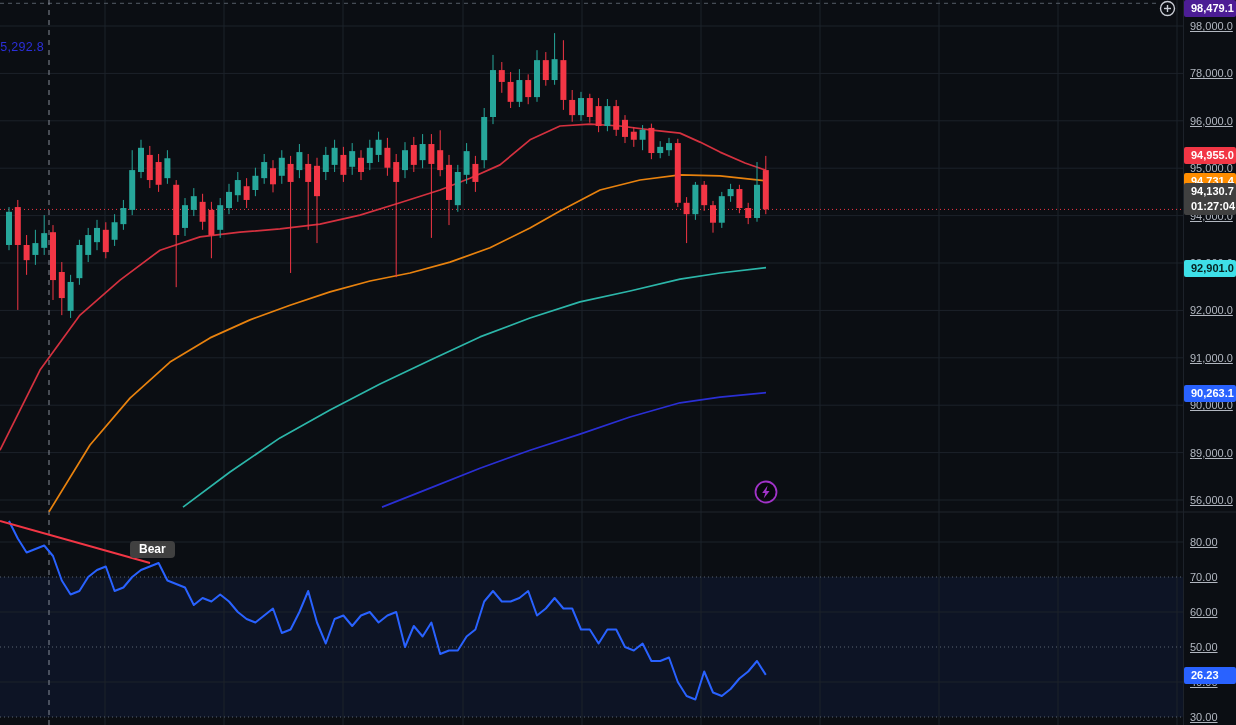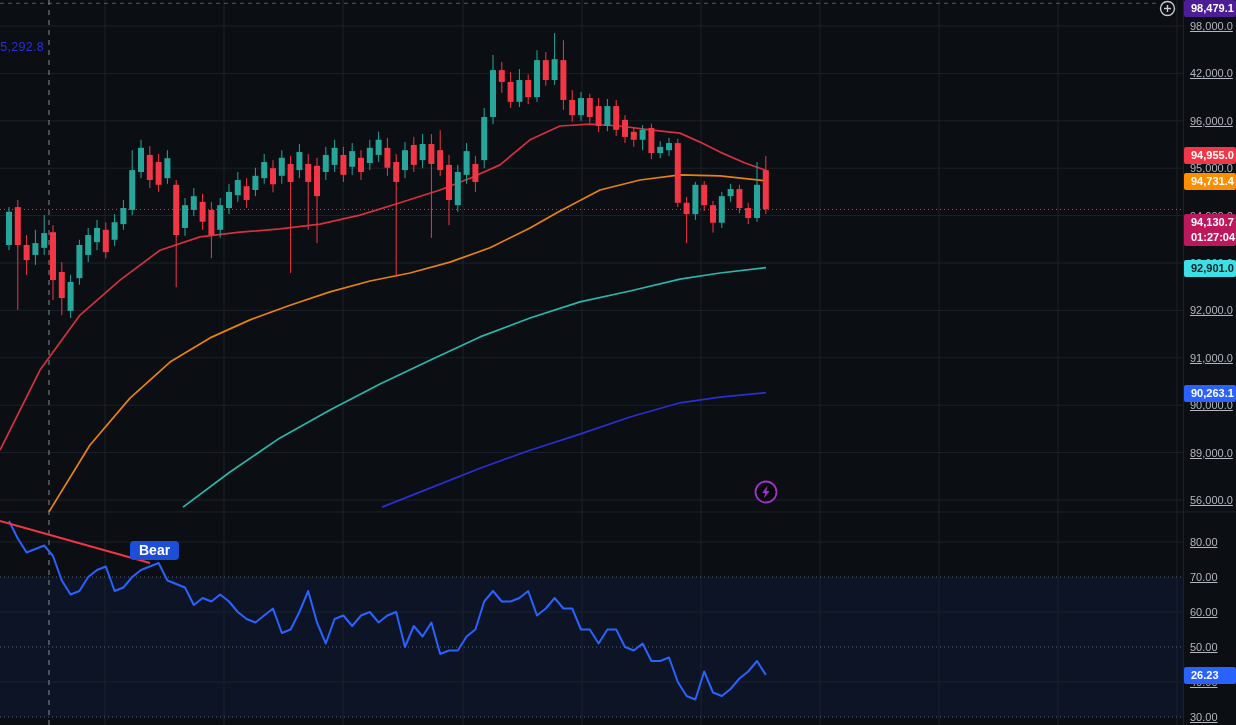--- a/index.html
+++ b/index.html
@@ -4,21 +4,21 @@
 <style>
   html,body{margin:0;padding:0;background:#06070a;}
   .chart{position:relative;width:1236px;height:725px;background:#0b0e13;overflow:hidden;
          font-family:"Liberation Sans",sans-serif;}
   .axis-sep{position:absolute;left:1183px;top:0;width:1px;height:725px;background:#1d222a;}
   .tick{position:absolute;left:1190px;height:14px;line-height:14px;font-size:11px;color:#b2b7c0;white-space:nowrap;text-decoration:underline;}
   .badge{position:absolute;left:1184px;width:52px;box-sizing:border-box;padding:1px 0 1px 7px;
          font-size:11px;font-weight:700;line-height:15px;border-radius:2px;white-space:nowrap;}
   .badge .sub{display:block;}
   .tl-price{position:absolute;left:-7px;top:40px;font-size:12.5px;font-weight:500;color:#2b2fd9;letter-spacing:.3px;}
-  .bear{position:absolute;left:130px;top:541px;background:#1d4ed8;color:#fff;font-size:14px;font-weight:600;
+  .bear{position:absolute;left:130px;top:541px;background:#404040;color:#fff;font-size:12px;font-weight:600;
         padding:1px 9px 2px 9px;border-radius:4px;}
   .plus-btn{position:absolute;left:1159px;top:0;width:17px;height:17px;cursor:pointer;}
   .bolt{position:absolute;left:753px;top:479px;width:26px;height:26px;cursor:pointer;}
 </style>
 </head>
 <body>
 
 <div class="chart">
   <svg id="cv" width="1236" height="725">
       <rect x="0" y="577" width="1183" height="140" fill="rgba(41,98,255,0.08)"></rect>
@@ -230,40 +230,40 @@
       <line x1="757.0000000000001" y1="162.03799999999998" x2="757.0000000000001" y2="221.762" stroke="#26a69a" stroke-width="1"></line>
       <rect x="754.0000000000001" y="184.79" width="6" height="33.18000000000001" fill="#26a69a"></rect>
       <line x1="765.8000000000001" y1="155.876" x2="765.8000000000001" y2="214.178" stroke="#f23645" stroke-width="1"></line>
       <rect x="762.8000000000001" y="170.096" width="6" height="39.294599999999974" fill="#f23645"></rect>
       <polyline points="9,521.0 17.8,538.5 26.6,552.5 35.400000000000006,549.0 44.2,545.5 53,556.0 61.800000000000004,580.5 70.60000000000001,594.5 79.4,591.0 88.2,577.0 97,570.0 105.80000000000001,566.5 114.60000000000001,591.0 123.4,587.5 132.20000000000002,577.0 141,570.0 149.8,566.5 158.60000000000002,563.0 167.4,580.5 176.20000000000002,584.0 185,587.5 193.8,605.0 202.60000000000002,598.0 211.4,601.5 220.20000000000002,594.5 229.00000000000003,601.5 237.8,612.0 246.60000000000002,619.0 255.40000000000003,622.5 264.20000000000005,615.5 273,608.5 281.8,633.0 290.6,629.5 299.40000000000003,612.0 308.20000000000005,591.0 317,622.5 325.8,643.5 334.6,619.0 343.40000000000003,615.5 352.20000000000005,626.0 361,615.5 369.8,612.0 378.6,622.5 387.40000000000003,615.5 396.20000000000005,612.0 405.00000000000006,647.0 413.8,626.0 422.6,636.5 431.40000000000003,622.5 440.20000000000005,654.0 449.00000000000006,650.5 457.8,650.5 466.6,636.5 475.40000000000003,629.5 484.20000000000005,601.5 493.00000000000006,591.0 501.80000000000007,601.5 510.6,601.5 519.4000000000001,598.0 528.2,591.0 537,615.5 545.8000000000001,608.5 554.6,598.0 563.4000000000001,608.5 572.2,608.5 581,629.5 589.8000000000001,629.5 598.6,643.5 607.4000000000001,629.5 616.2,629.5 625,647.0 633.8000000000001,650.5 642.6,643.5 651.4000000000001,661.0 660.2,661.0 669,657.5 677.8000000000001,682.0 686.6,696.0 695.4000000000001,699.5 704.2,671.5 713,692.5 721.8000000000001,696.0 730.6,689.0 739.4000000000001,678.5 748.2,671.5 757.0000000000001,661.0 765.8000000000001,674.9" fill="none" stroke="#2962ff" stroke-width="2" stroke-linejoin="round"></polyline>
       <line x1="0" y1="521" x2="150" y2="563" stroke="#f23645" stroke-width="2"></line>
     </svg>
   <div class="axis-sep"></div>
   <div id="labels">
       <div class="tick" style="top: 19px;">98,000.0</div>
-      <div class="tick" style="top: 66.4px;">42,000.0</div>
+      <div class="tick" style="top: 66.4px;">78,000.0</div>
       <div class="tick" style="top: 113.8px;">96,000.0</div>
       <div class="tick" style="top: 161.2px;">95,000.0</div>
       <div class="tick" style="top: 208.6px;">94,000.0</div>
       <div class="tick" style="top: 256px;">93,000.0</div>
       <div class="tick" style="top: 303.4px;">92,000.0</div>
       <div class="tick" style="top: 350.8px;">91,000.0</div>
       <div class="tick" style="top: 398.2px;">90,000.0</div>
       <div class="tick" style="top: 445.6px;">89,000.0</div>
       <div class="tick" style="top: 493px;">56,000.0</div>
       <div class="tick" style="top: 535px;">80.00</div>
       <div class="tick" style="top: 570px;">70.00</div>
       <div class="tick" style="top: 605px;">60.00</div>
       <div class="tick" style="top: 640px;">50.00</div>
       <div class="tick" style="top: 675px;">40.00</div>
       <div class="tick" style="top: 710px;">30.00</div>
       <div class="badge" style="top: 0px; background: #4c1d95; color: rgb(255, 255, 255);">98,479.1</div>
       <div class="badge" style="top: 147px; background: rgb(242, 54, 69); color: rgb(255, 255, 255);">94,955.0</div>
       <div class="badge" style="top: 172.932px; background: rgb(255, 141, 0); color: rgb(255, 255, 255);">94,731.4</div>
-      <div class="badge" style="top: 214px; background: #be185d; color: rgb(255, 255, 255);">94,130.7<span class="sub">01:27:04</span></div>
+      <div class="badge" style="top: 183px; background: #404040; color: rgb(255, 255, 255);">94,130.7<span class="sub">01:27:04</span></div>
       <div class="badge" style="top: 259.693px; background: rgb(62, 224, 232); color: rgb(6, 33, 31);">92,901.0</div>
       <div class="badge" style="top: 384.729px; background: rgb(41, 98, 255); color: rgb(255, 255, 255);">90,263.1</div>
       <div class="badge" style="top: 666.93px; background: rgb(41, 98, 255); color: rgb(255, 255, 255);">26.23</div>
     </div>
 
   <div class="tl-price">95,292.8</div>
 
   <div class="bear">Bear</div>
 
   <div class="plus-btn">

